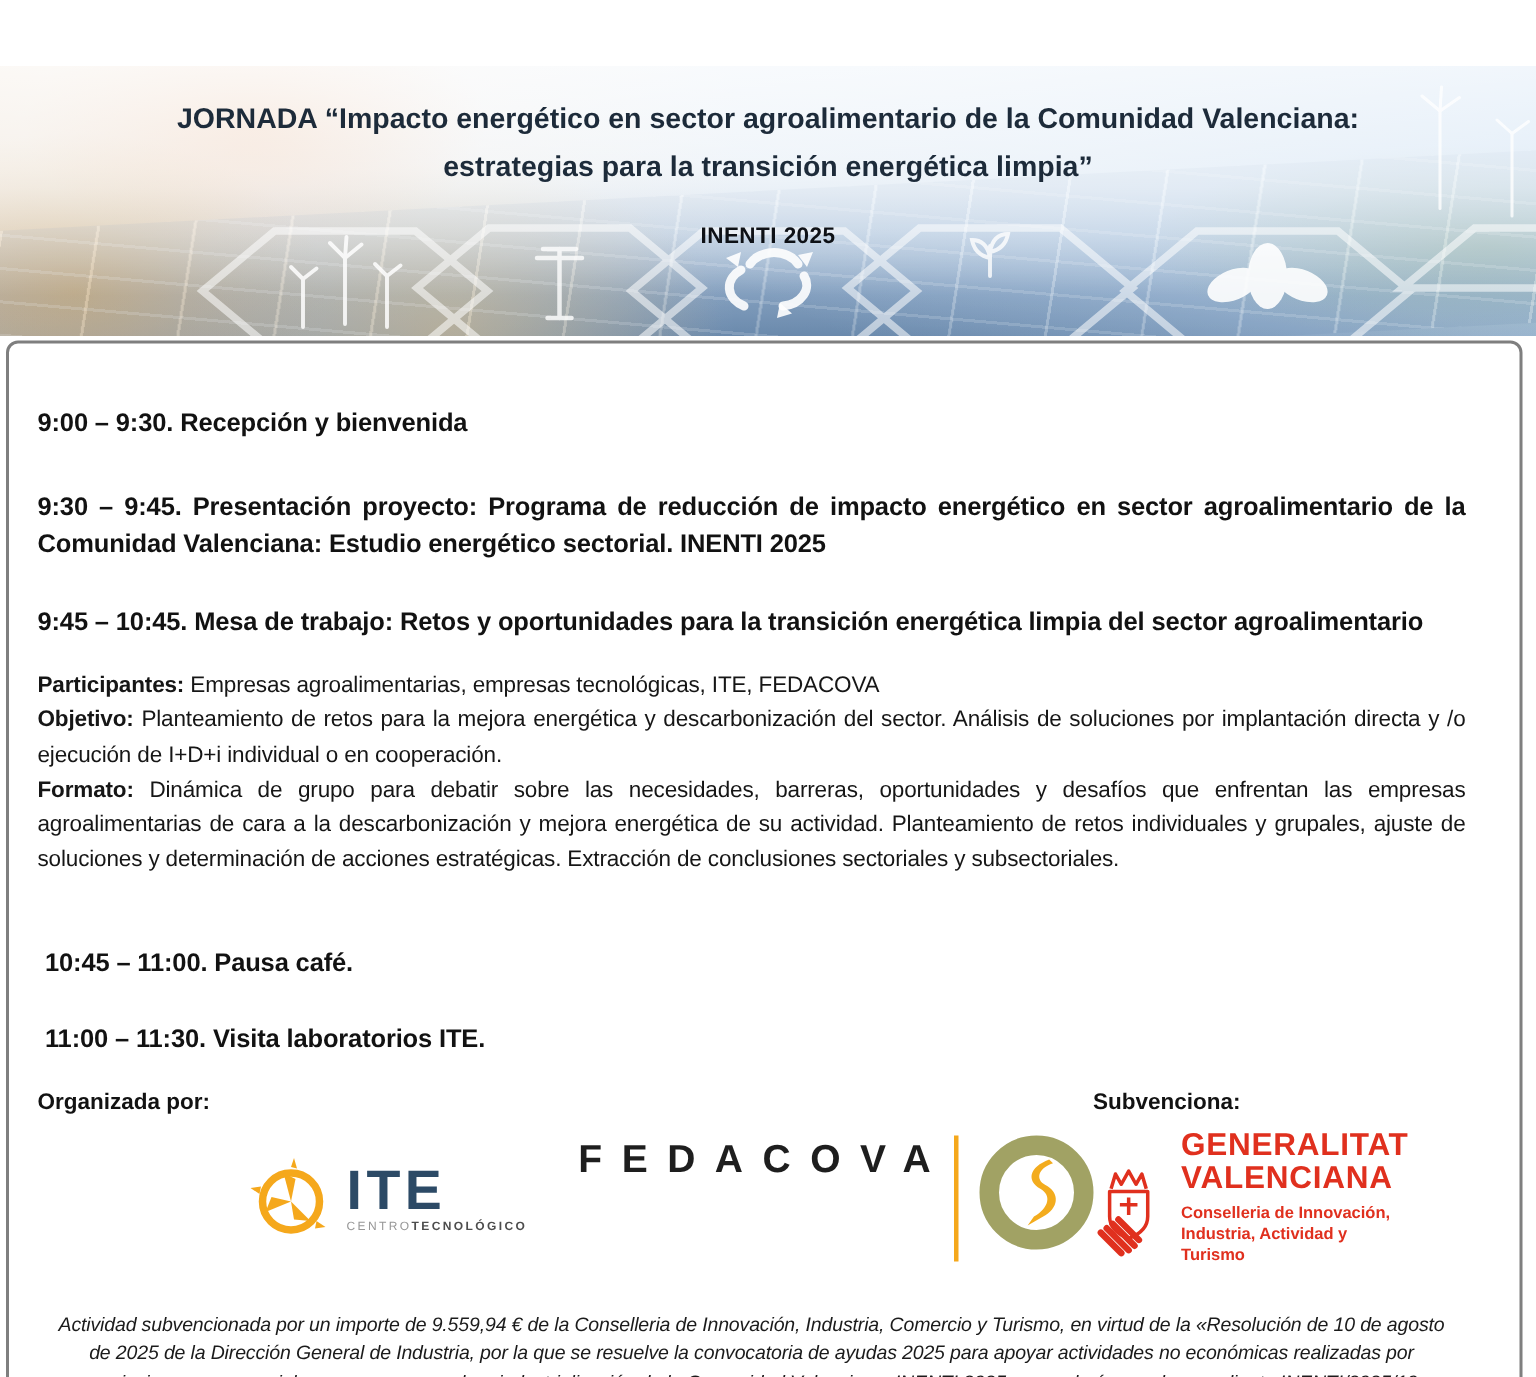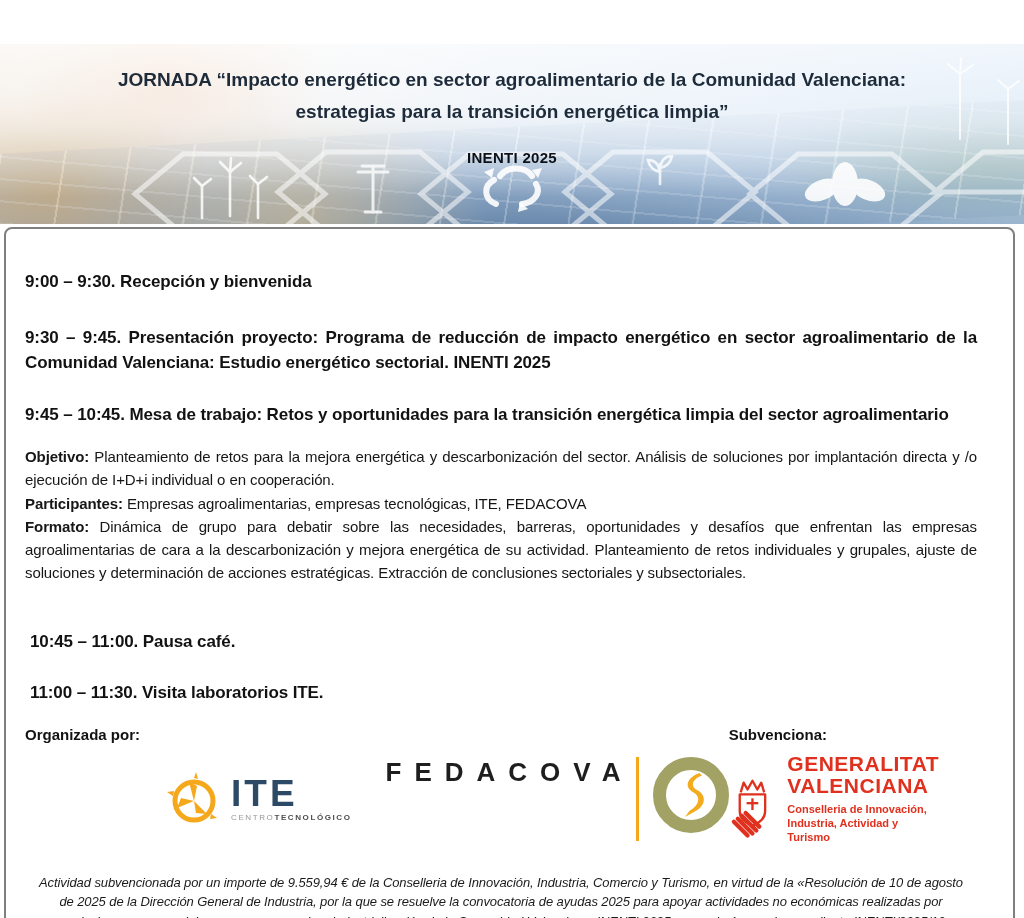--- a/index.html
+++ b/index.html
@@ -151,22 +151,22 @@
     </div>
   </div>
 
   <div class="content-box">
 
     <p class="sched mb30">9:00 – 9:30. Recepción y bienvenida</p>
     <p class="sched just mb26">9:30 – 9:45. Presentación proyecto: Programa de reducción de impacto energético en sector agroalimentario de la Comunidad Valenciana: Estudio energético sectorial. INENTI 2025</p>
     <p class="sched just mb18">9:45 – 10:45.  Mesa de trabajo: Retos y oportunidades para la transición energética limpia del sector agroalimentario</p>
 
     <div class="details">
+      <p class="detail"><b>Participantes:</b><span> Empresas agroalimentarias, empresas tecnológicas, ITE, FEDACOVA</span></p>
       <p class="detail"><b>Objetivo:</b><span> Planteamiento de retos para la mejora energética y descarbonización del sector. Análisis de soluciones por implantación directa y /o ejecución de I+D+i individual o en cooperación.</span></p>
-      <p class="detail"><b>Participantes:</b><span> Empresas agroalimentarias, empresas tecnológicas, ITE, FEDACOVA</span></p>
       <p class="detail"><b>Formato:</b><span> Dinámica de grupo para debatir sobre las necesidades, barreras, oportunidades y desafíos que enfrentan las empresas agroalimentarias de cara a la descarbonización y mejora energética de su actividad. Planteamiento de retos individuales y grupales, ajuste de soluciones y determinación de acciones estratégicas. Extracción de conclusiones sectoriales y subsectoriales.</span></p>
     </div>
 
     <p class="sched indent mb26">10:45 – 11:00.  Pausa café.</p>
     <p class="sched indent mb20">11:00 – 11:30.  Visita laboratorios ITE.</p>
 
     <div class="org-labels">
       <span class="org-label">Organizada por:</span>
       <span class="org-label right">Subvenciona:</span>
     </div>

